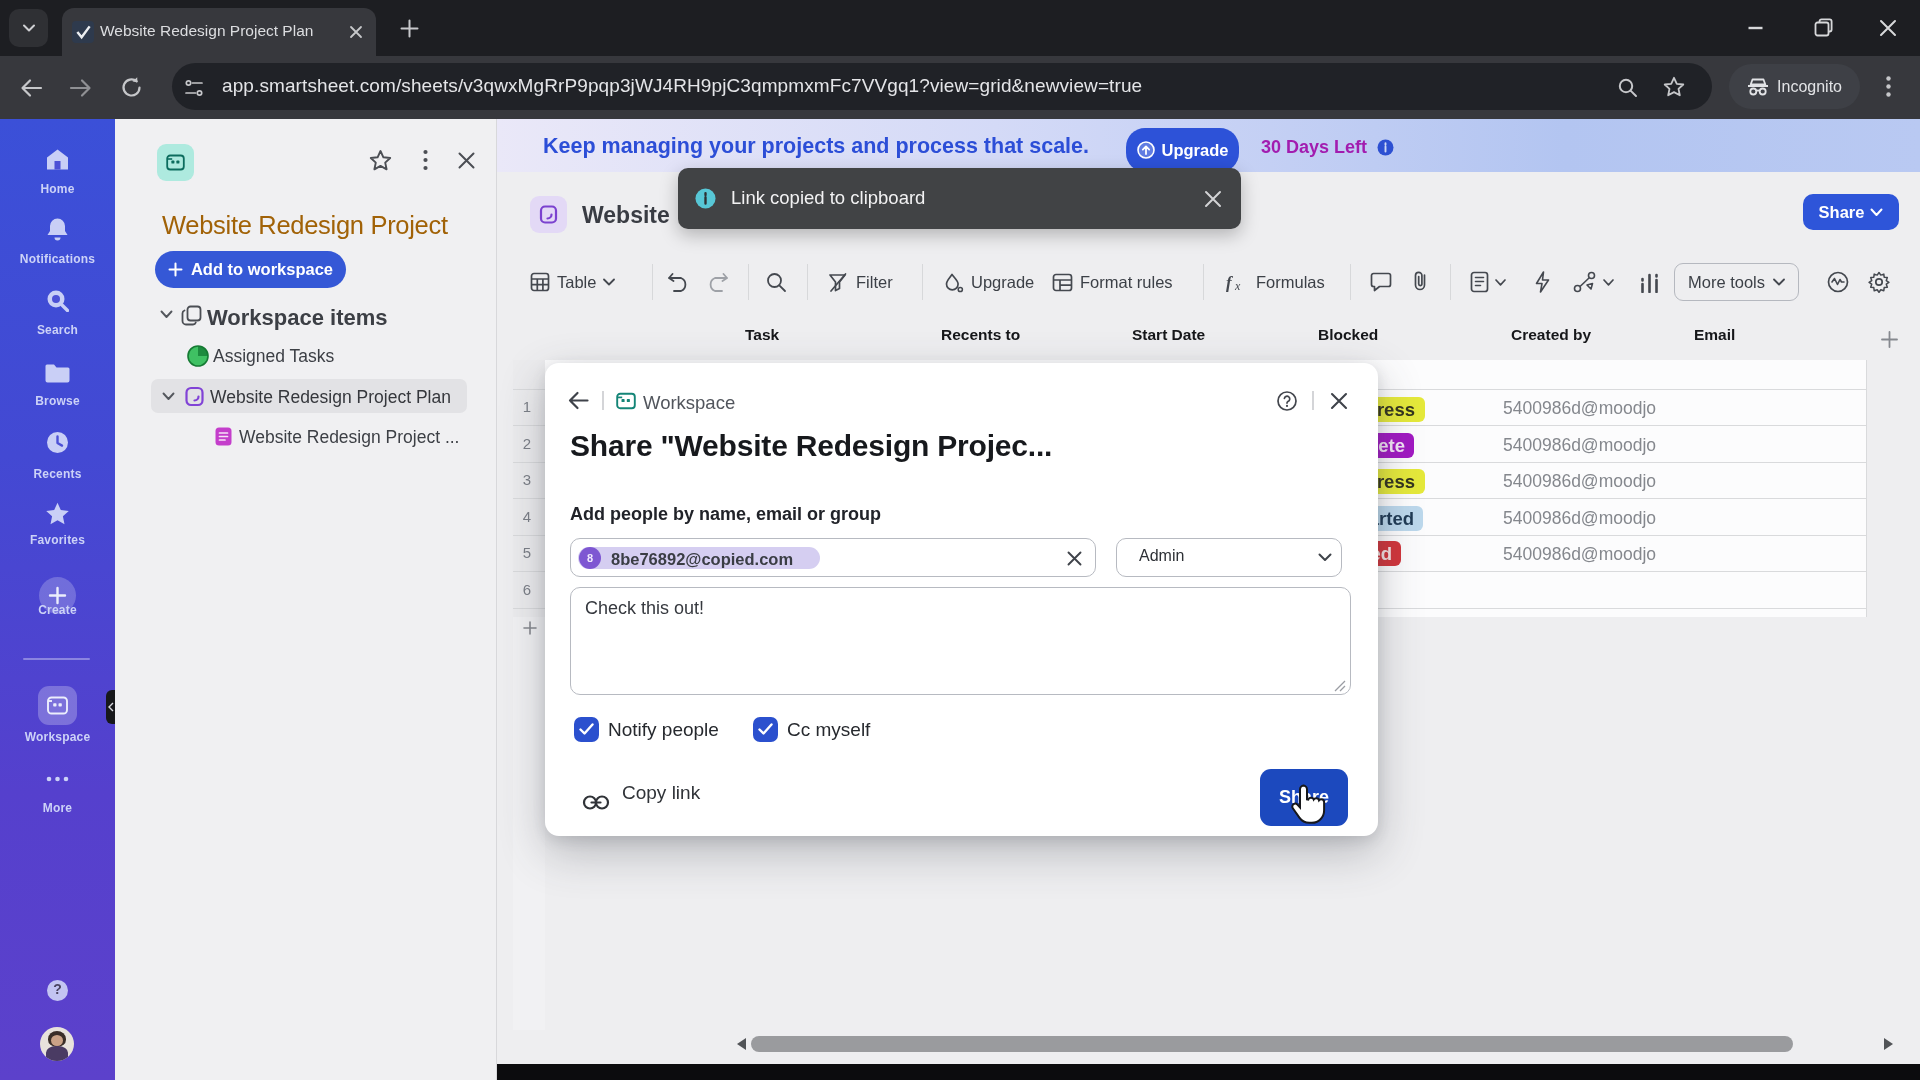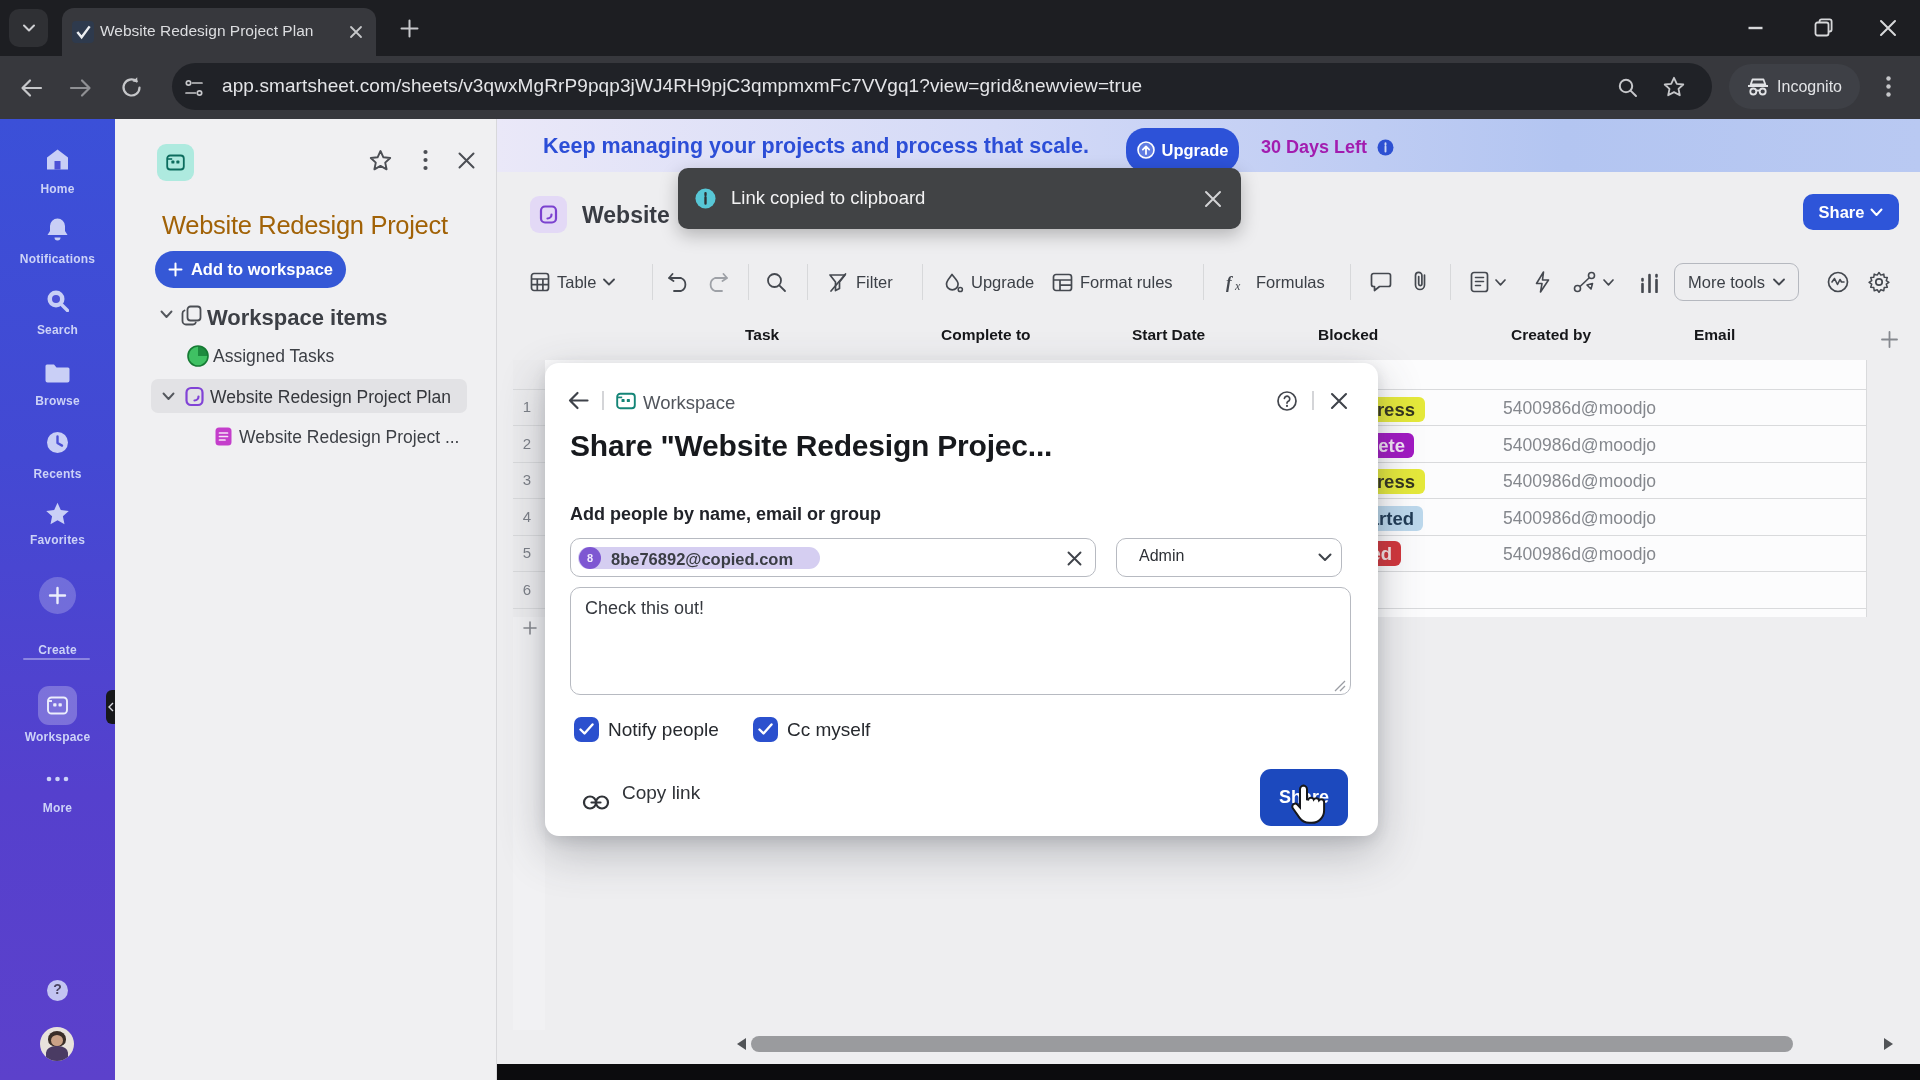--- a/index.html
+++ b/index.html
@@ -279,21 +279,21 @@
         <circle cx="11" cy="11" r="9.5" stroke="#44484f" stroke-width="1.7" fill="none"></circle>
         <path d="M5 11 l2.5 -3.5 l3 6 l2.5 -5 l1.5 2.5 h2.5" stroke="#44484f" stroke-width="1.6" fill="none" stroke-linejoin="round" stroke-linecap="round"></path>
       </svg>
     <svg class="abs" style="left:1355px;top:17px" width="22" height="22" viewBox="0 0 22 22">
         <circle cx="11" cy="11" r="3.2" stroke="#44484f" stroke-width="1.7" fill="none"></circle>
         <path d="M11 1.5 l1.8 2.6 3 -1 0.4 3.1 3.1 0.4 -1 3 2.6 1.8 -2.6 1.8 1 3 -3.1 0.4 -0.4 3.1 -3 -1 -1.8 2.6 -1.8 -2.6 -3 1 -0.4 -3.1 -3.1 -0.4 1 -3 -2.6 -1.8 2.6 -1.8 -1 -3 3.1 -0.4 0.4 -3.1 3 1 Z" stroke="#44484f" stroke-width="1.5" fill="none" stroke-linejoin="round"></path>
       </svg>
   </div>
 
   <div class="colhead" style="left:745px;">Task</div>
-  <div class="colhead" style="left:941px;">Complete to</div>
+  <div class="colhead" style="left:941px;">Recents to</div>
   <div class="colhead" style="left:1132px;">Start Date</div>
   <div class="colhead" style="left:1318px;">Blocked</div>
   <div class="colhead" style="left:1511px;">Created by</div>
   <div class="colhead" style="left:1694px;">Email</div>
   <svg class="abs" style="left:1881px;top:331px" width="17" height="17" viewBox="0 0 17 17">
       <path d="M8.5 1 V16 M1 8.5 H16" stroke="#86898f" stroke-width="1.8" stroke-linecap="round"></path>
     </svg>
 
   <div id="gridwhite" class="abs"></div>
   <div id="rownumcol" class="abs"></div>
@@ -372,21 +372,21 @@
       </svg>
     <div class="navlabel navitem" style="top:348px;">Recents</div>
     <svg class="abs" style="left:45px;top:383px" width="25" height="24" viewBox="0 0 25 24">
         <path d="M12.5 0.8 L15.8 8 L23.8 8.9 L17.9 14.3 L19.5 22.2 L12.5 18.2 L5.5 22.2 L7.1 14.3 L1.2 8.9 L9.2 8 Z" fill="#c9cff6"></path>
       </svg>
     <div class="navlabel navitem" style="top:414px;">Favorites</div>
     <div class="abs" style="left:39px;top:458px;width:37px;height:37px;border-radius:50%;background:rgba(255,255,255,0.22);"></div>
     <svg class="abs" style="left:48px;top:467px" width="19" height="19" viewBox="0 0 19 19">
         <path d="M9.5 2 V17 M2 9.5 H17" stroke="#eceefc" stroke-width="2.4" stroke-linecap="round"></path>
       </svg>
-    <div class="navlabel navitem" style="top:524px;text-align:center;">Create</div>
+    <div class="navlabel navitem" style="top:484px;text-align:center;">Create</div>
     <div class="abs" style="left:23px;top:539px;width:67px;height:2px;background:rgba(255,255,255,0.35);border-radius:1px;"></div>
     <div class="abs" style="left:38px;top:567px;width:39px;height:39px;border-radius:11px;background:rgba(255,255,255,0.25);"></div>
     <svg class="abs" style="left:46px;top:575px" width="23" height="23" viewBox="0 0 23 23">
         <rect x="2" y="3.5" width="19" height="16" rx="3.5" stroke="#eceefc" stroke-width="1.9" fill="none"></rect>
         <path d="M2 9 h7 l2 -2.5 v0" stroke="#eceefc" stroke-width="0" fill="none"></path>
         <rect x="7.2" y="9.2" width="3.3" height="3.3" rx="0.8" fill="#eceefc"></rect>
         <rect x="12.5" y="9.2" width="3.3" height="3.3" rx="0.8" fill="#eceefc"></rect>
         <path d="M2 7 l4 0" stroke="#eceefc" stroke-width="1.9"></path>
       </svg>
     <div class="navlabel navitem" style="top:611px;">Workspace</div>

